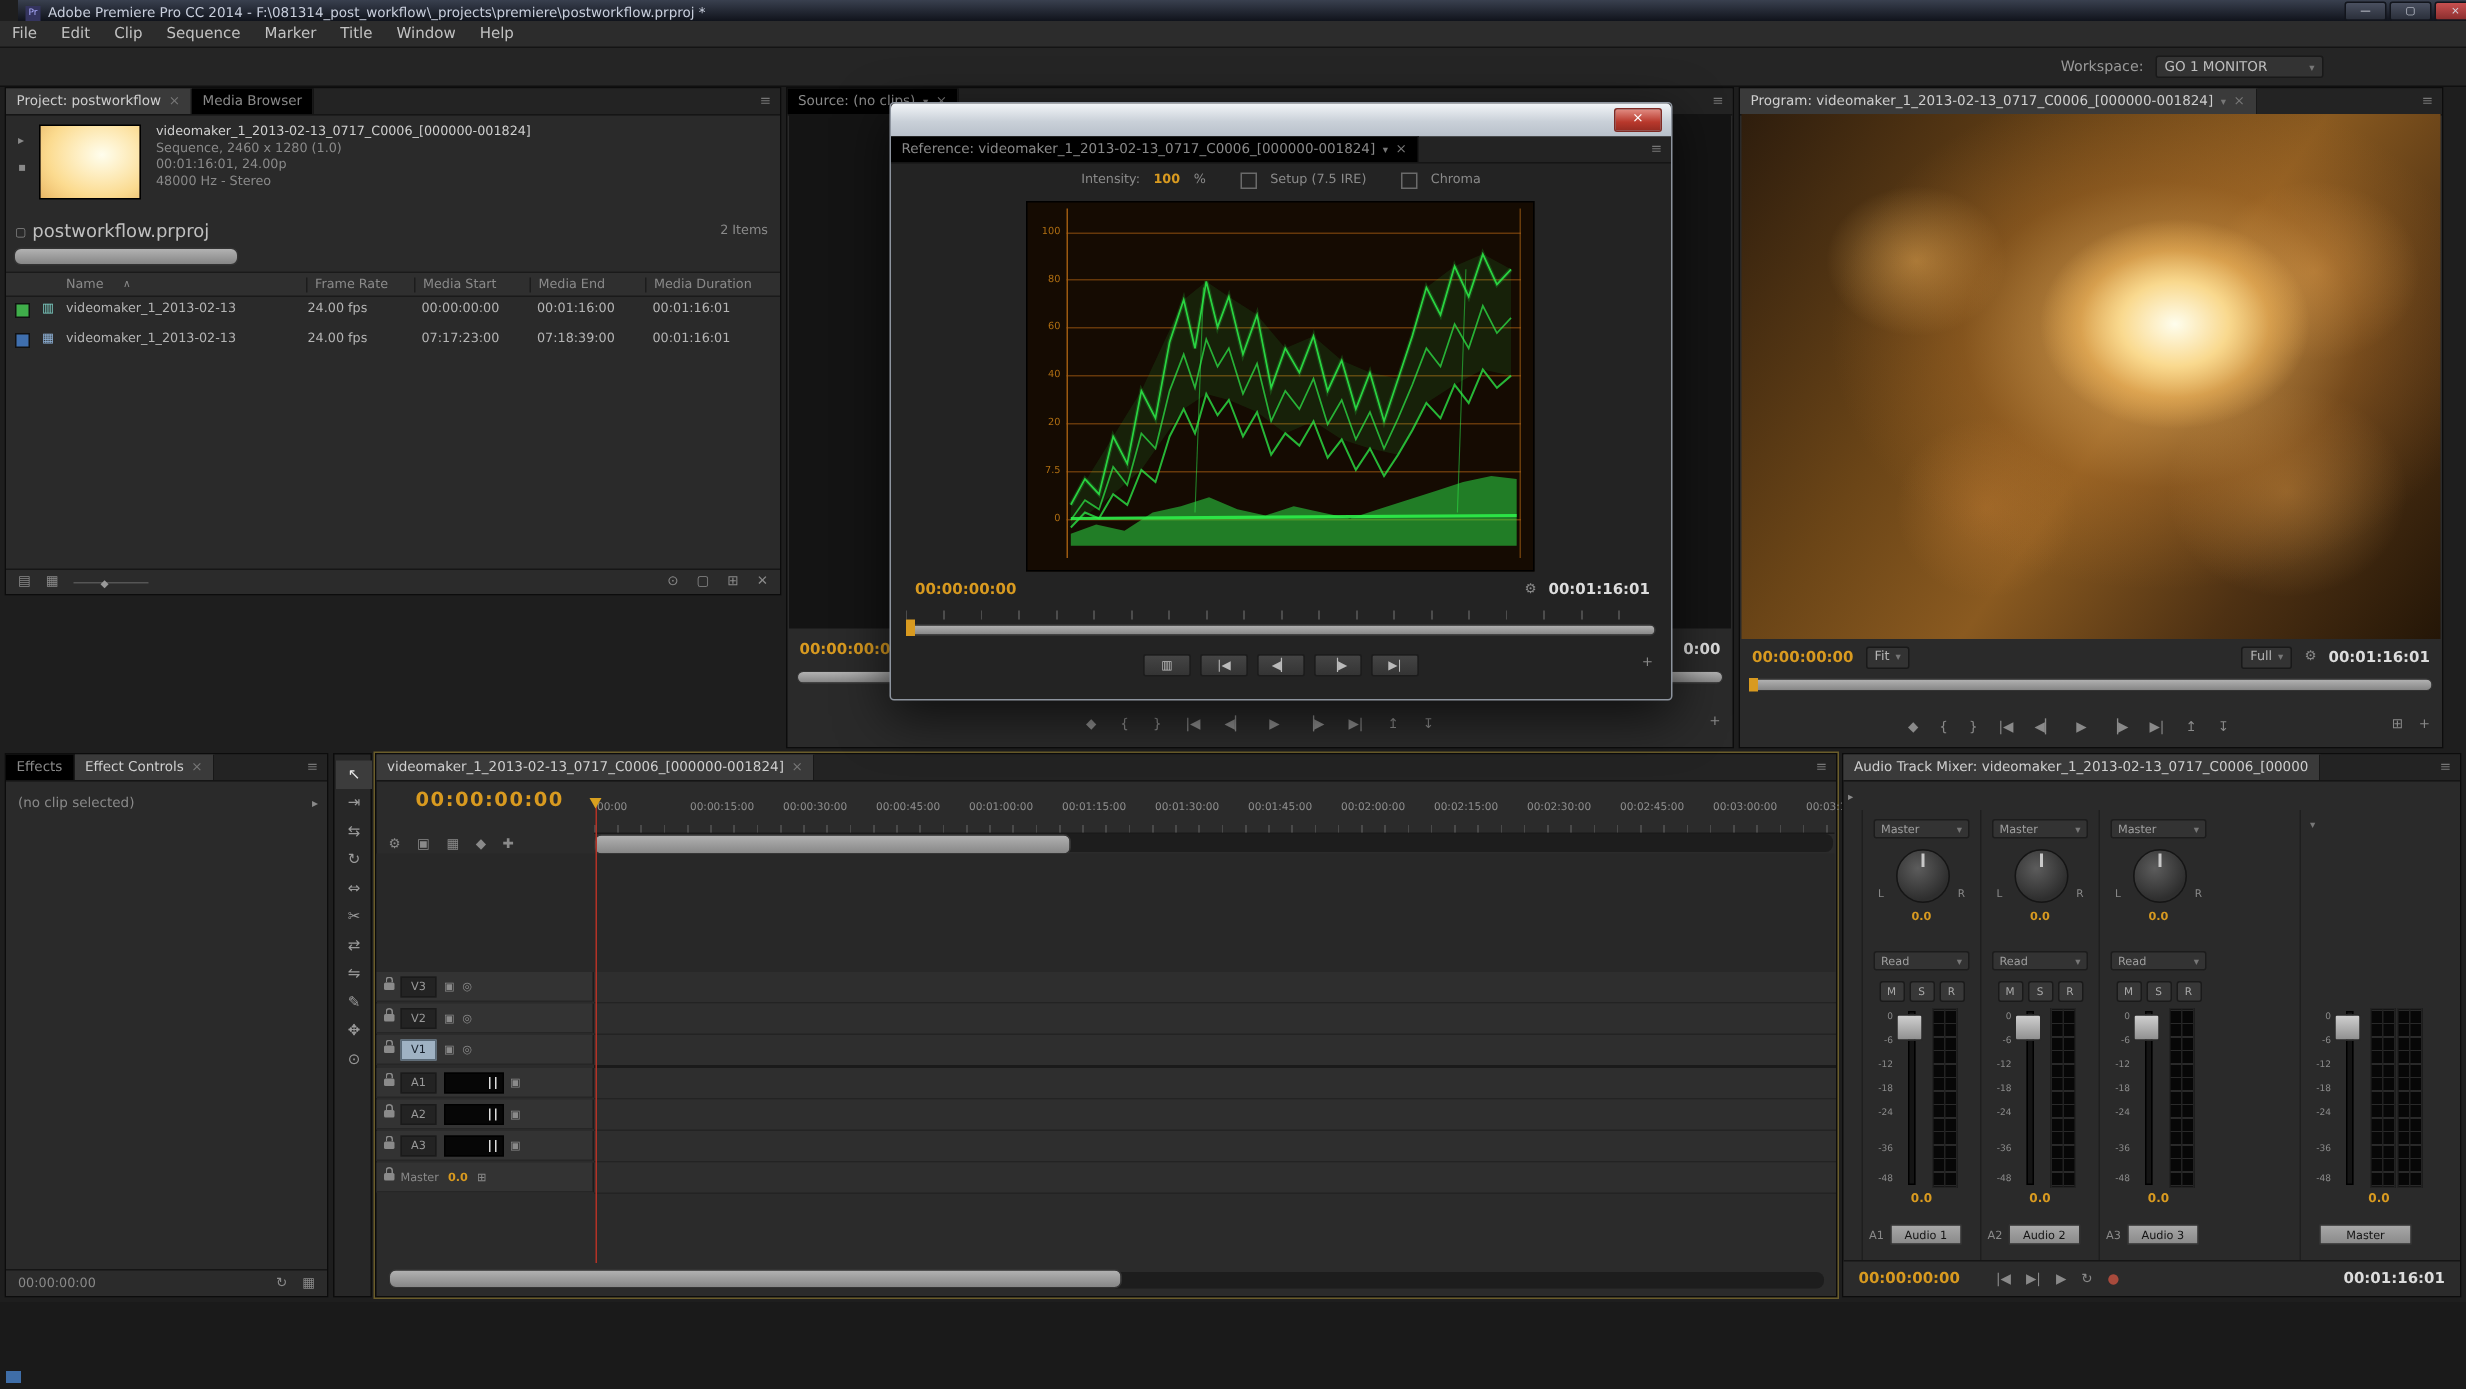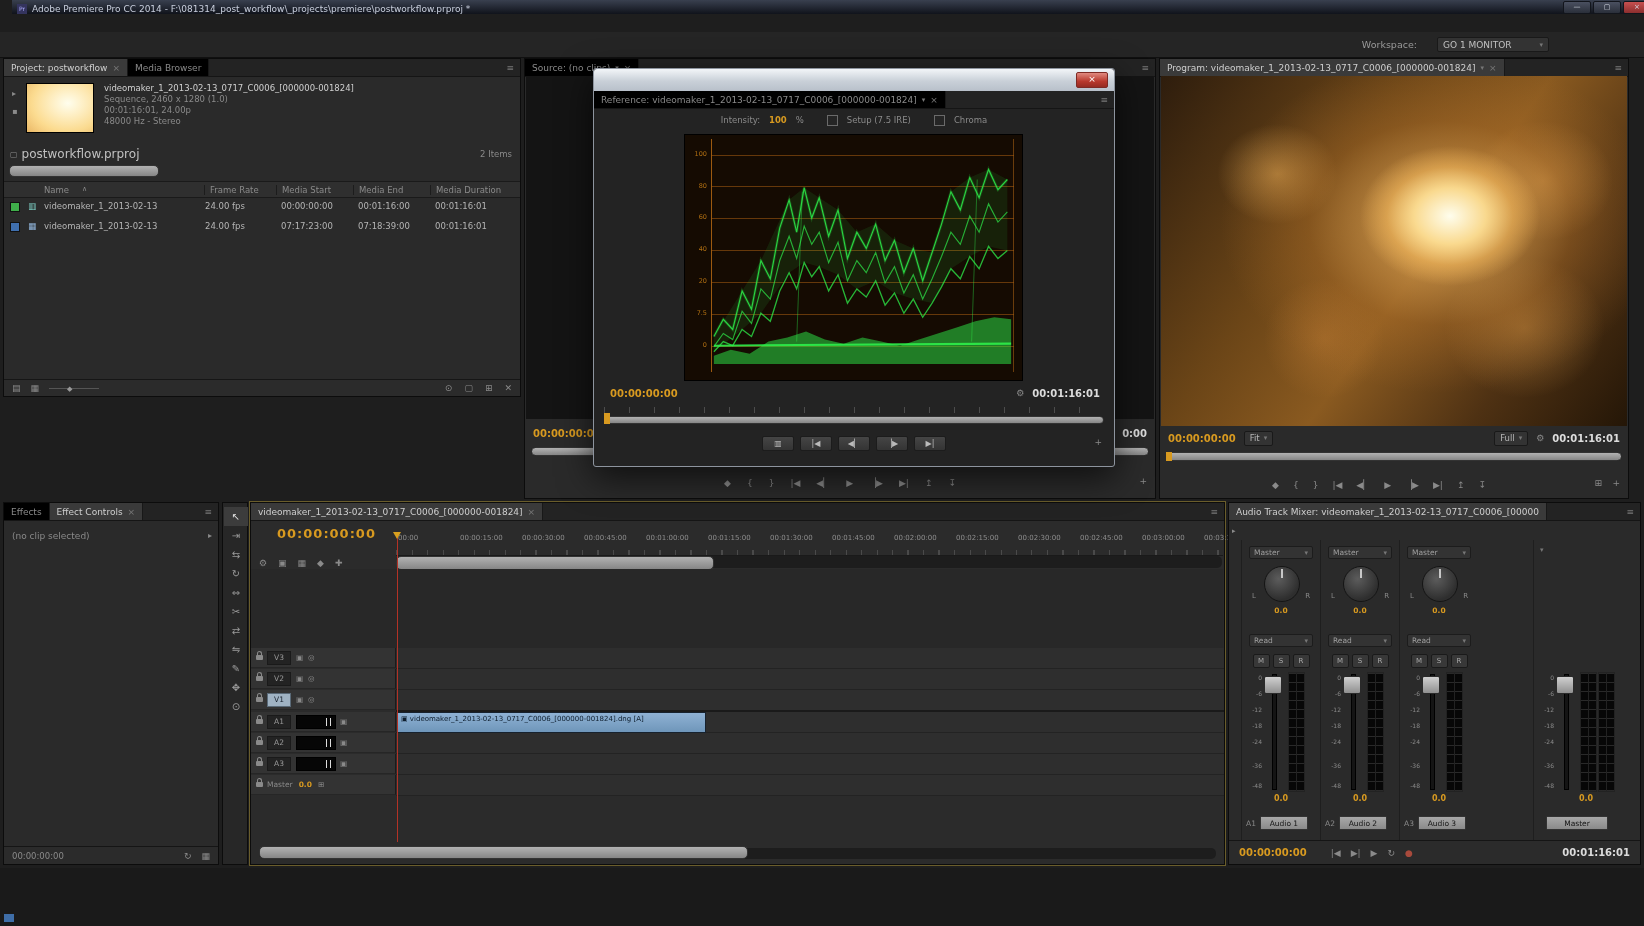--- a/index.html
+++ b/index.html
@@ -13,21 +13,21 @@
             display:flex;align-items:flex-end;padding:0 5px;box-sizing:border-box;font-size:9px;color:#c9cfdd;margin-left:12px;}
   .app-ico{width:10px;height:10px;background:#34345e;color:#aeaeff;font-size:6px;line-height:10px;text-align:center;margin-right:5px;}
   .win-btns{margin-left:auto;display:flex;gap:2px;}
   .win-btn{width:26px;height:11px;background:linear-gradient(#4a5060,#2a2f3a);border:1px solid #12151c;color:#d6dae4;
            font-size:7px;line-height:10px;text-align:center;border-radius:2px;}
   .win-btn.close{background:linear-gradient(#c75050,#8c2e2e);}
   .menubar{position:absolute;left:0;top:14px;width:100%;height:17px;background:#2c2c2c;border-bottom:1px solid #141414;
            display:flex;align-items:center;font-size:10px;color:#c2c2c2;}
   .menu-item{padding:0 8px;}
   .wsrow{position:absolute;left:0;top:32px;width:100%;height:25px;background:#252525;border-bottom:1px solid #101010;}
-  .ws{position:absolute;right:95px;top:5px;display:flex;align-items:center;gap:20px;font-size:9.5px;color:#9a9a9a;}
+  .ws{position:absolute;right:95px;top:5px;display:flex;align-items:center;gap:8px;font-size:9.5px;color:#9a9a9a;}
   .ws-dd{width:112px;height:15px;background:#333;border:1px solid #191919;color:#c0c0c0;display:flex;align-items:center;
          padding:0 5px;box-sizing:border-box;font-size:9px;justify-content:space-between;border-radius:2px;}
 
   
   .panel{position:absolute;background:#2a2a2a;border:1px solid #0c0c0c;box-sizing:border-box;}
   .tabbar{height:17px;background:#232323;border-bottom:1px solid #151515;display:flex;align-items:stretch;}
   .tab{padding:0 7px;font-size:9px;color:#8a8a8a;display:flex;align-items:center;gap:5px;background:#000000;
        border-right:1px solid #181818;white-space:nowrap;overflow:hidden;}
   .tab.active{background:#3a3a3a;color:#cfcfcf;}
   .pmenu{margin-left:auto;color:#777;padding:0 6px;display:flex;align-items:center;font-size:9px;}
@@ -109,20 +109,30 @@
   <div class="titlebar">
     <span class="app-ico">Pr</span>
     <span>Adobe Premiere Pro CC 2014 - F:\081314_post_workflow\_projects\premiere\postworkflow.prproj *</span>
     <span class="win-btns">
       <span class="win-btn">—</span>
       <span class="win-btn">▢</span>
       <span class="win-btn close">×</span>
     </span>
   </div>
 
+  <div class="menubar">
+    <span class="menu-item">File</span>
+    <span class="menu-item">Edit</span>
+    <span class="menu-item">Clip</span>
+    <span class="menu-item">Sequence</span>
+    <span class="menu-item">Marker</span>
+    <span class="menu-item">Title</span>
+    <span class="menu-item">Window</span>
+    <span class="menu-item">Help</span>
+  </div>
 
   <div class="wsrow">
     <div class="ws">
       <span>Workspace:</span>
       <span class="ws-dd">
         <span>GO 1 MONITOR</span>
         <span class="chev">▾</span>
       </span>
     </div>
   </div>
@@ -482,24 +492,20 @@
     <div class="lane" style="top:251px;"></div>
 
     <div class="thead" style="top:272px;">
       <span class="lock"></span>
       <span class="dim" style="margin-right:6px;">Master</span>
       <span class="tc-orange" style="font-size:7.5px;margin-right:6px;">0.0</span>
       <span class="dim">⊞</span>
     </div>
     <div class="lane" style="top:272px;"></div>
 
-    <div class="clip" style="left:146px;top:209px;width:309px;">
-      <span>▣</span>
-      <span>videomaker_1_2013-02-13_0717_C0006_[000000-001824].dng [A]</span>
-    </div>
 
     <div class="abs" style="left:142px;top:29px;width:0;height:0;border-left:4px solid transparent;border-right:4px solid transparent;
          border-top:7px solid #d8a020;z-index:6;"></div>
     <div class="abs" style="left:146px;top:29px;width:1px;height:310px;background:#b33226;z-index:5;"></div>
 
     <div class="abs groove" style="left:8px;right:8px;bottom:5px;height:11px;"></div>
     <div class="abs thumbbar" style="left:8px;bottom:5px;width:487px;height:11px;"></div>
   </div>
 
   <div class="panel" style="left:1228px;top:502px;width:413px;height:363px;">

